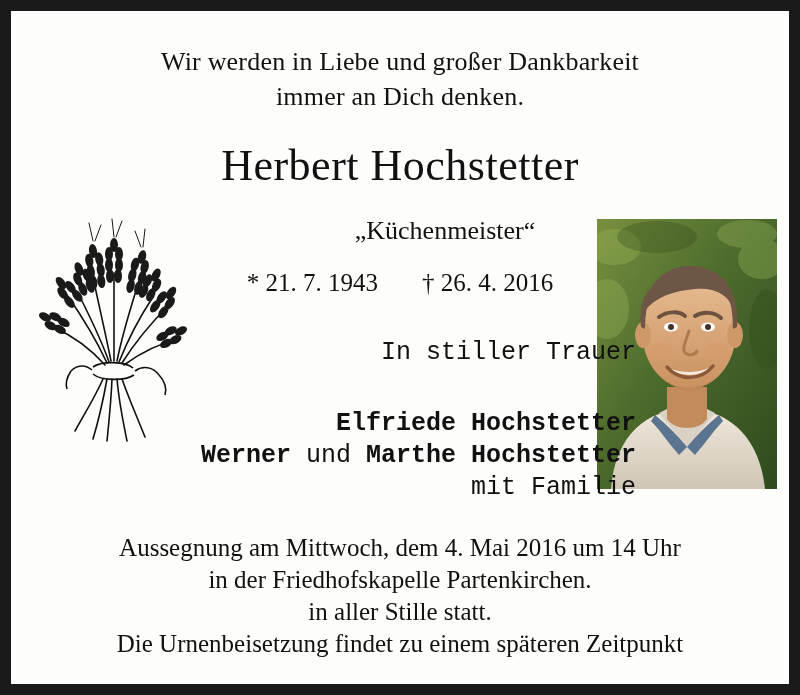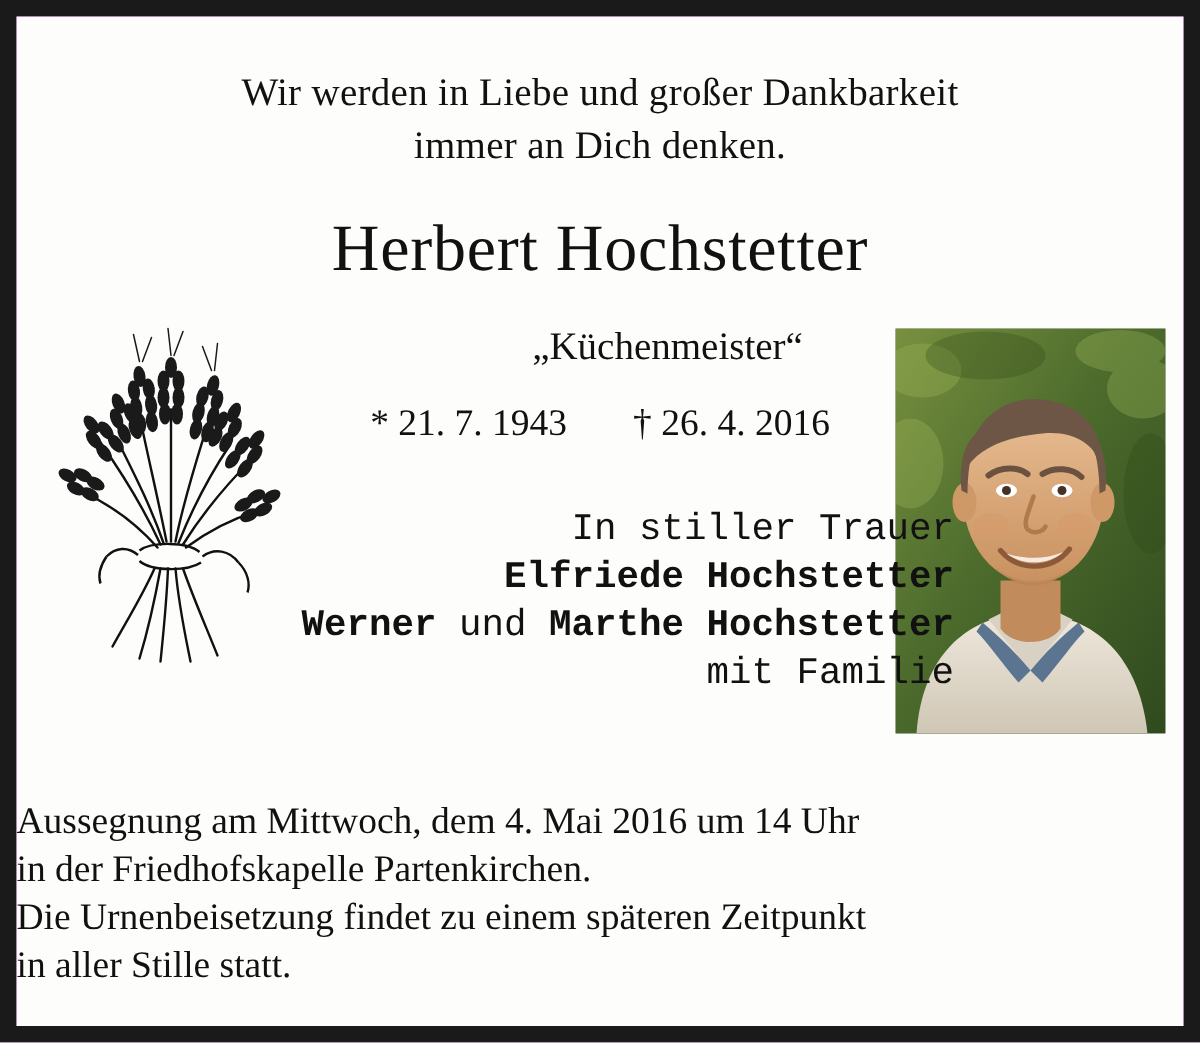--- a/index.html
+++ b/index.html
@@ -79,28 +79,29 @@
   
   .mourners {
     position: absolute;
     top: 326px;
     left: 190px;
     font-size: 25px;
     line-height: 1.28;
     text-align: right;
     font-family: Liberation Mono, monospace;
   }
-  .mourners .bold { font-weight: bold; }
+  .mourners .bold { font-weight: bold; margin-top: 39px; }
 
   
   .service {
     position: absolute;
     bottom: 24px;
     left: 0;
     width: 100%;
+    text-align: center;
     font-size: 25px;
     line-height: 1.28;
   }
 
   
   .sheaf {
     position: absolute;
     left: 8px;
     top: 200px;
     width: 185px;
@@ -343,18 +344,18 @@
       <div class="bold">Elfriede Hochstetter</div>
       <div><span class="bold">Werner</span><span> und </span><span class="bold">Marthe Hochstetter</span></div>
       <div>mit Familie</div>
     </div>
 
     <div class="divider"></div>
 
     <div class="service">
       <div>Aussegnung am Mittwoch, dem 4. Mai 2016 um 14 Uhr</div>
       <div>in der Friedhofskapelle Partenkirchen.</div>
+      <div>in aller Stille statt.</div>
       <div>Die Urnenbeisetzung findet zu einem späteren Zeitpunkt</div>
-      <div>in aller Stille statt.</div>
     </div>
 
   </div>
 </div>
 
 </body></html>

